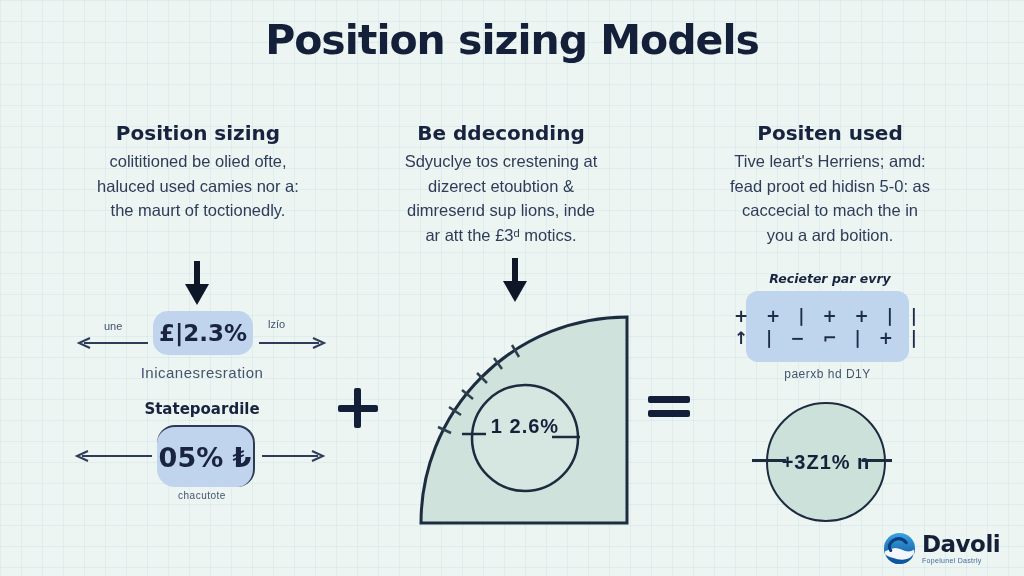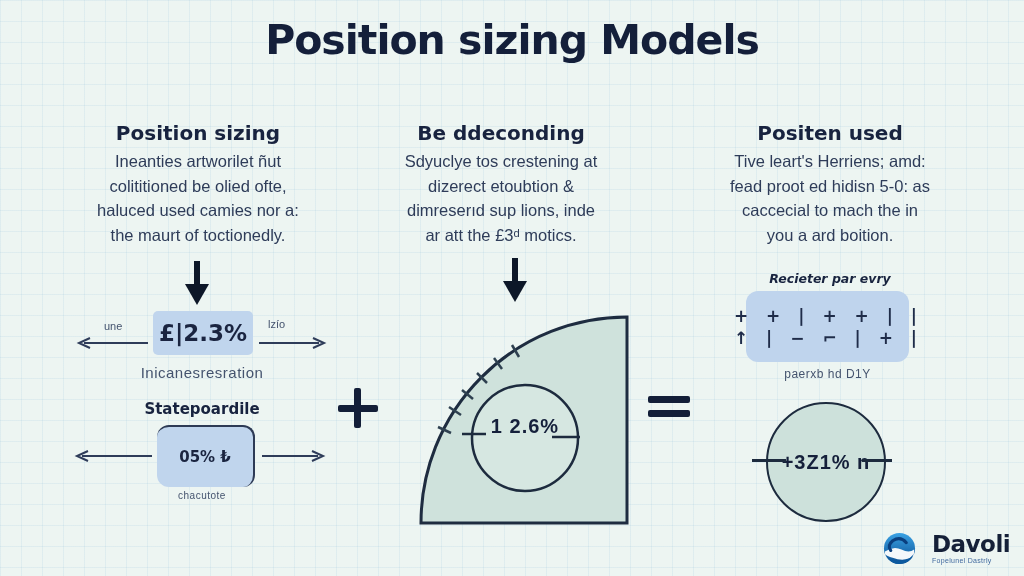--- a/index.html
+++ b/index.html
@@ -28,30 +28,30 @@
   }
   .col-body{
     top:149px;text-align:center;
     font-size:16.5px;line-height:24.5px;color:#2e3c59;
   }
   .col1-pos{left:62px;width:272px;}
   .col2-pos{left:378px;width:246px;}
   .col3-pos{left:692px;width:276px;}
 
   .round-box{
-    background:#c0d5ed;border-radius:5px;
+    background:#c0d5ed;border-radius:15px;
     display:flex;align-items:center;justify-content:center;
     font-family:"DejaVu Sans", sans-serif;
     font-weight:600;color:#1a2440;
   }
   #box1{left:153px;top:311px;width:100px;height:44px;font-size:23px;}
   #box2{
-    left:157px;top:425px;width:96px;height:60px;font-size:15px;
+    left:157px;top:425px;width:96px;height:60px;font-size:27px;
     border-top:2.5px solid #2d3a55;border-right:2.5px solid #2d3a55;
-    border-radius:12px;
+    border-radius:18px;
   }
   .tiny-label{font-size:11px;color:#44536e;}
   .caption{
     text-align:center;font-size:12px;color:#44536e;letter-spacing:0.5px;
   }
   .bold-label{
     text-align:center;font-family:"DejaVu Sans", sans-serif;
     font-size:15px;font-weight:700;color:#18233f;
   }
 
@@ -76,41 +76,40 @@
     align-items:center;justify-content:center;gap:2px;
   }
   .tally-row{
     font-family:"DejaVu Sans", sans-serif;
     font-size:17px;font-weight:600;color:#1f2c49;
     letter-spacing:4px;word-spacing:4px;white-space:nowrap;
   }
   #tally-title{top:271px;font-size:12.5px;}
   #tally-caption{top:367px;}
 
-  #logo{left:882px;top:531px;display:flex;align-items:center;gap:15px;}
+  #logo{left:882px;top:531px;display:flex;align-items:center;gap:5px;}
   #logo-textcol{display:flex;flex-direction:column;line-height:1;}
   #logo-name{
     font-family:"DejaVu Sans", sans-serif;
     font-size:23px;font-weight:700;color:#152038;letter-spacing:-0.5px;
   }
   #logo-tagline{font-size:7px;color:#41699f;margin-top:1px;letter-spacing:0.3px;}
 </style>
 </head>
 <body>
 
 <div id="canvas">
 
   <div class="abs title">Position sizing Models</div>
 
   <div class="abs col-heading col1-pos">Position sizing</div>
   <div class="abs col-heading col2-pos">Be ddeconding</div>
   <div class="abs col-heading col3-pos">Positen used</div>
 
   <div class="abs col-body col1-pos">
-    <div>Ineanties artworilet ñut</div>
     <div>colititioned be olied ofte,</div>
     <div>haluced used camies nor a:</div>
     <div>the maurt of toctionedly.</div>
   </div>
   <div class="abs col-body col2-pos">
     <div>Sdyuclye tos crestening at</div>
     <div>dizerect etoubtion &amp;</div>
     <div>dimreserıd sup lions, inde</div>
     <div>ar att the £3ᵈ motics.</div>
   </div>

